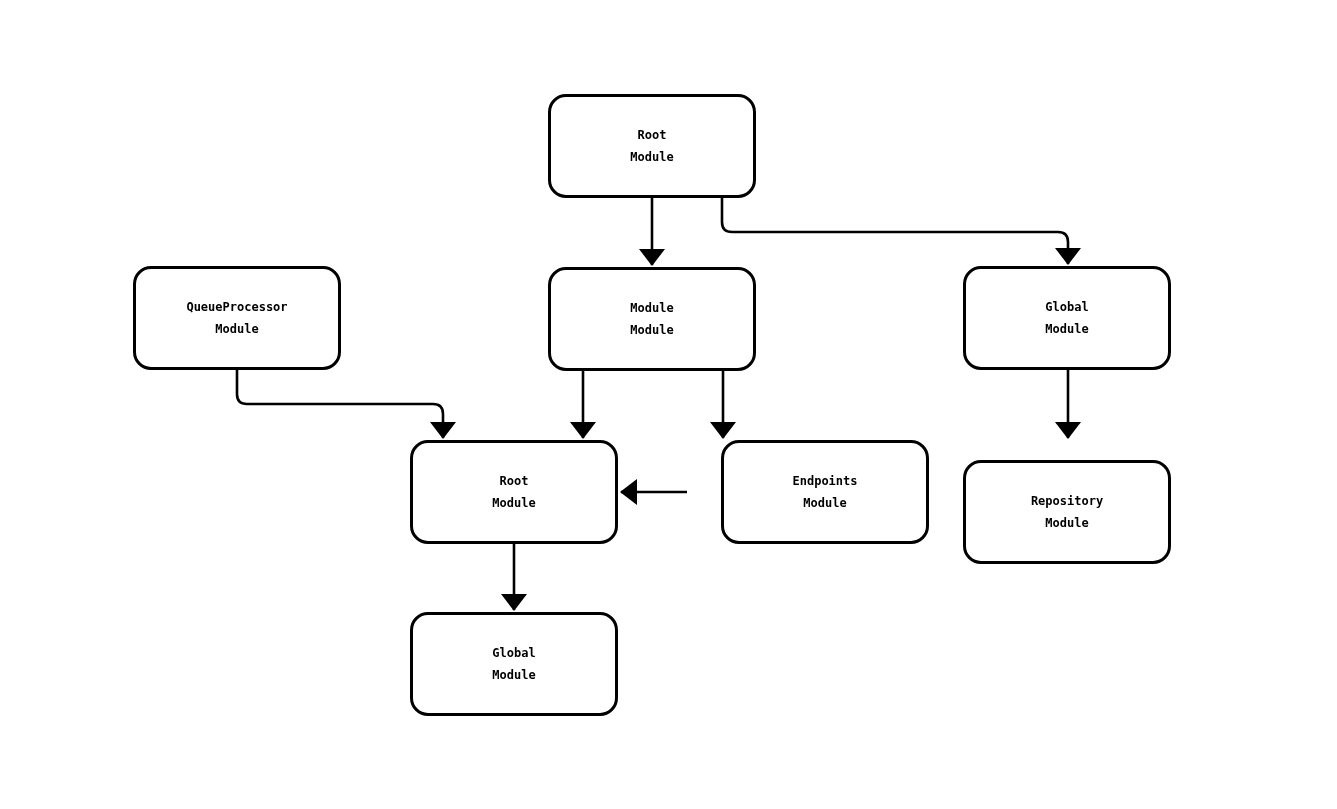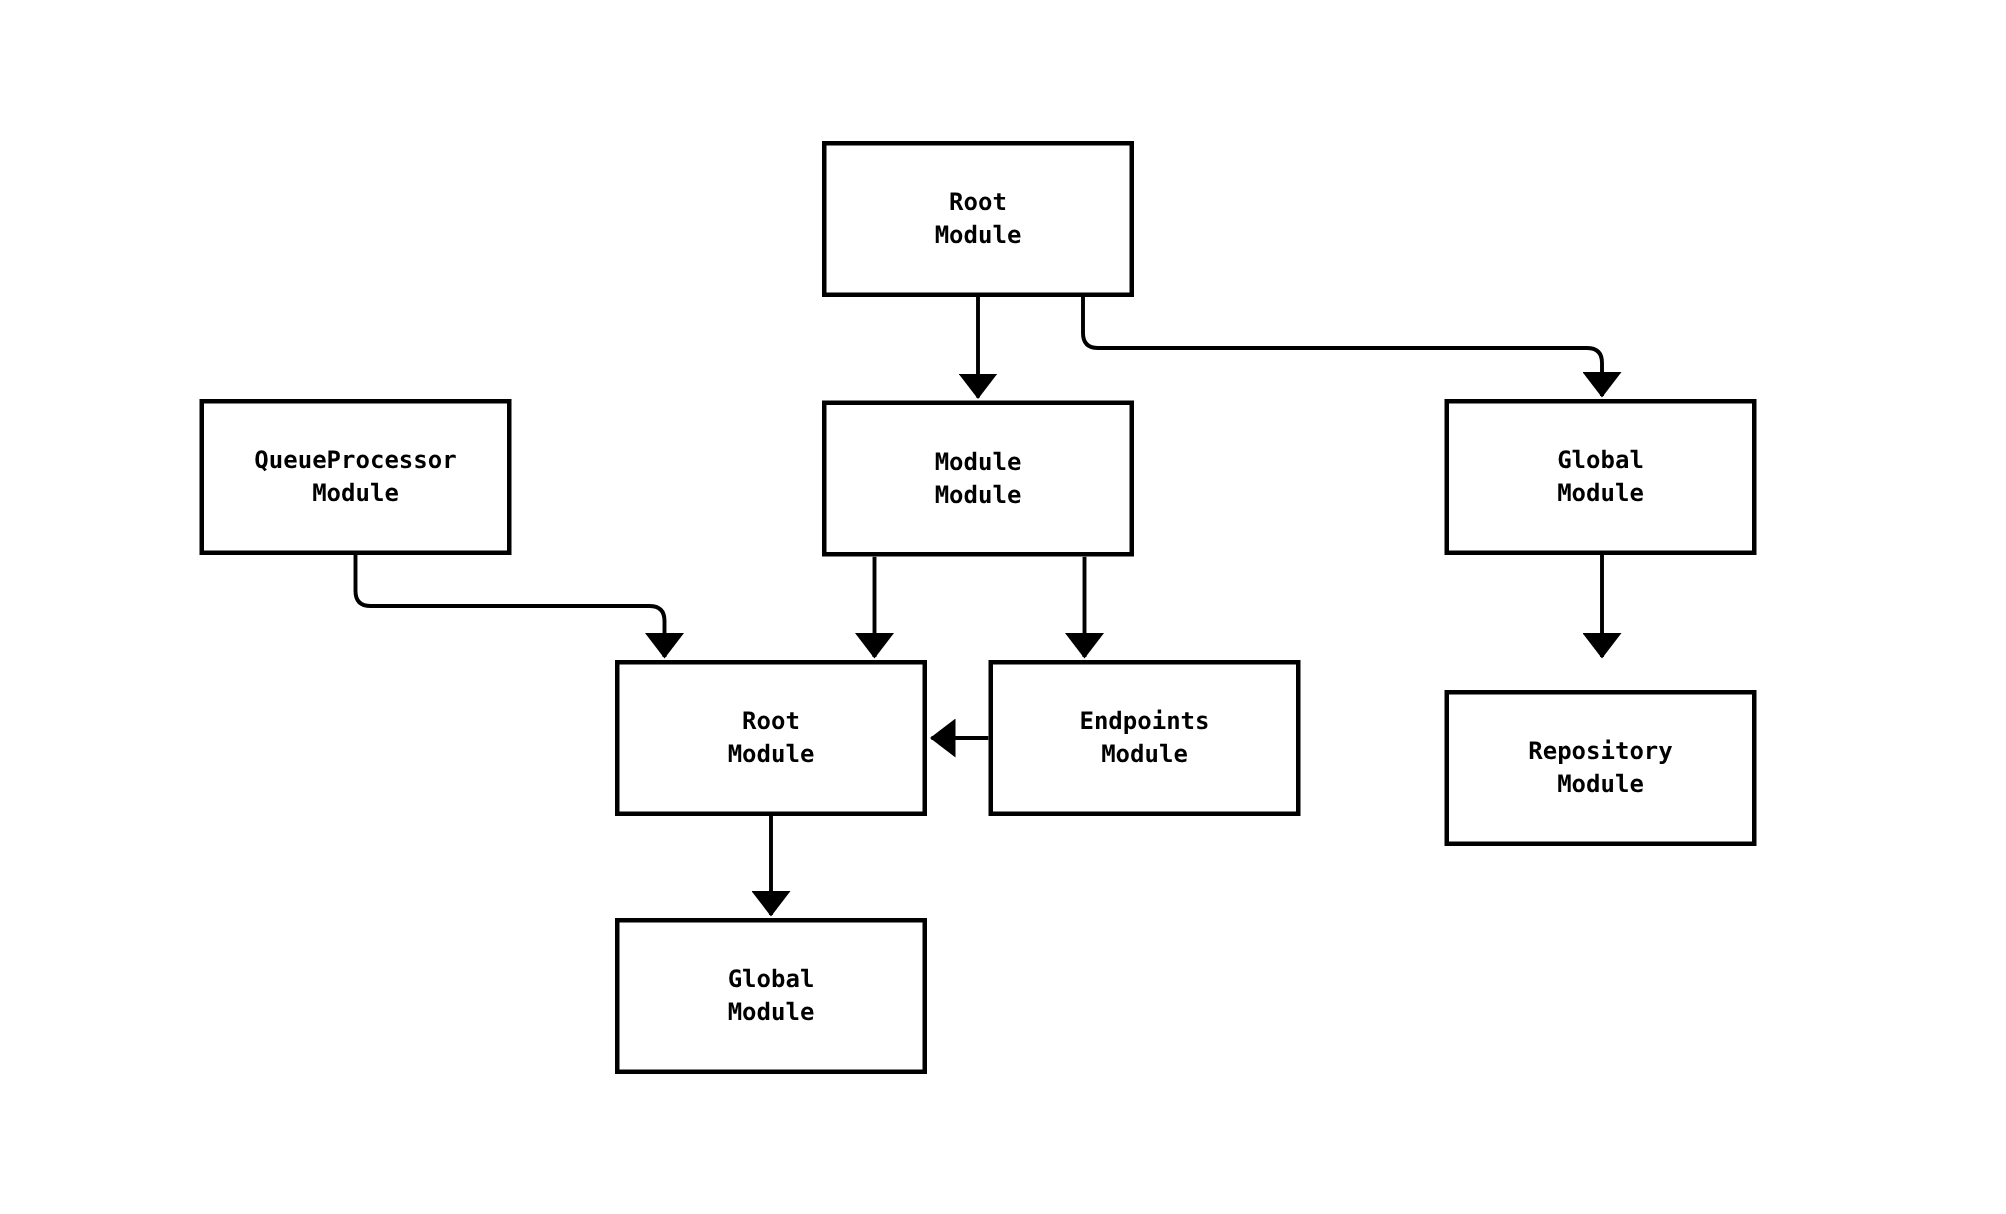--- a/index.html
+++ b/index.html
@@ -25,39 +25,39 @@
     fill: none;
     stroke: #000000;
     stroke-width: 2.6;
   }
   .node {
     position: absolute;
     width: 208px;
     height: 104px;
     box-sizing: border-box;
     border: 3px solid #000000;
-    border-radius: 0;
+    border-radius: 18px;
     background: #ffffff;
     display: flex;
     flex-direction: column;
     align-items: center;
     justify-content: center;
     text-align: center;
     font-weight: bold;
-    font-size: 16px;
+    font-size: 12px;
     line-height: 22px;
     color: #000000;
     white-space: nowrap;
   }
   #node-root          { left: 548px; top:  94px; }
   #node-server        { left: 548px; top: 267px; }
   #node-queueprocessor{ left: 133px; top: 266px; align-items: center; }
   #node-global        { left: 963px; top: 266px; }
   #node-core          { left: 410px; top: 440px; }
-  #node-endpoints     { left: 659px; top: 440px; }
+  #node-endpoints     { left: 721px; top: 440px; }
   #node-repository    { left: 963px; top: 460px; }
   #node-queue         { left: 410px; top: 612px; }
 </style>
 </head>
 <body>
 
 <div class="canvas">
 
   <svg class="edges" width="1337" height="809" viewBox="0 0 1337 809">
     <defs>

